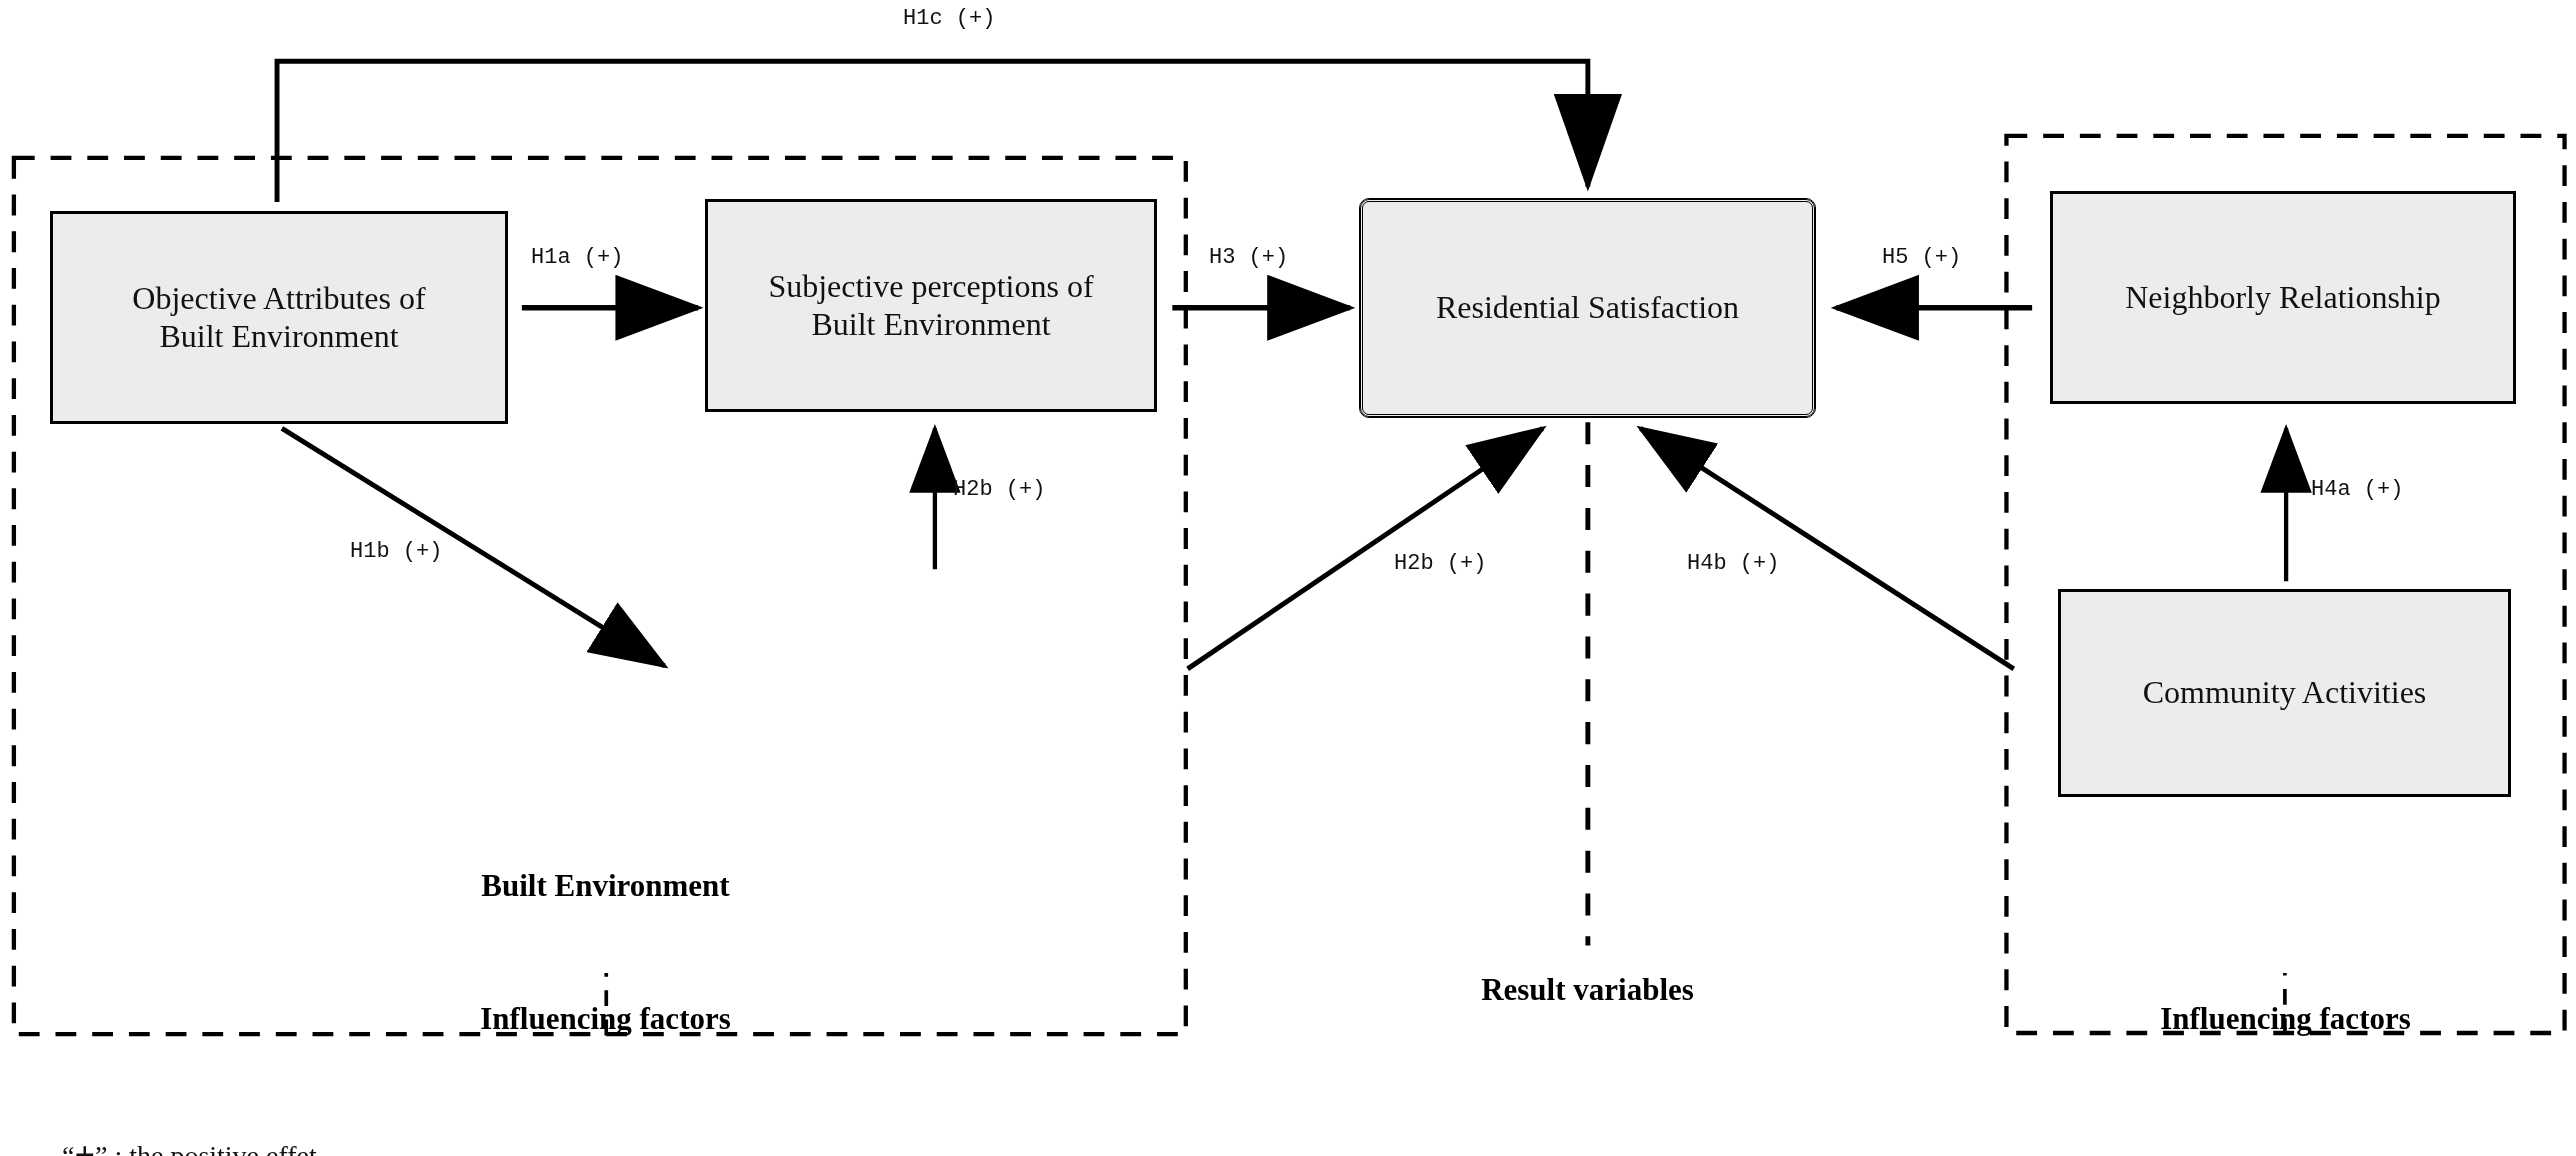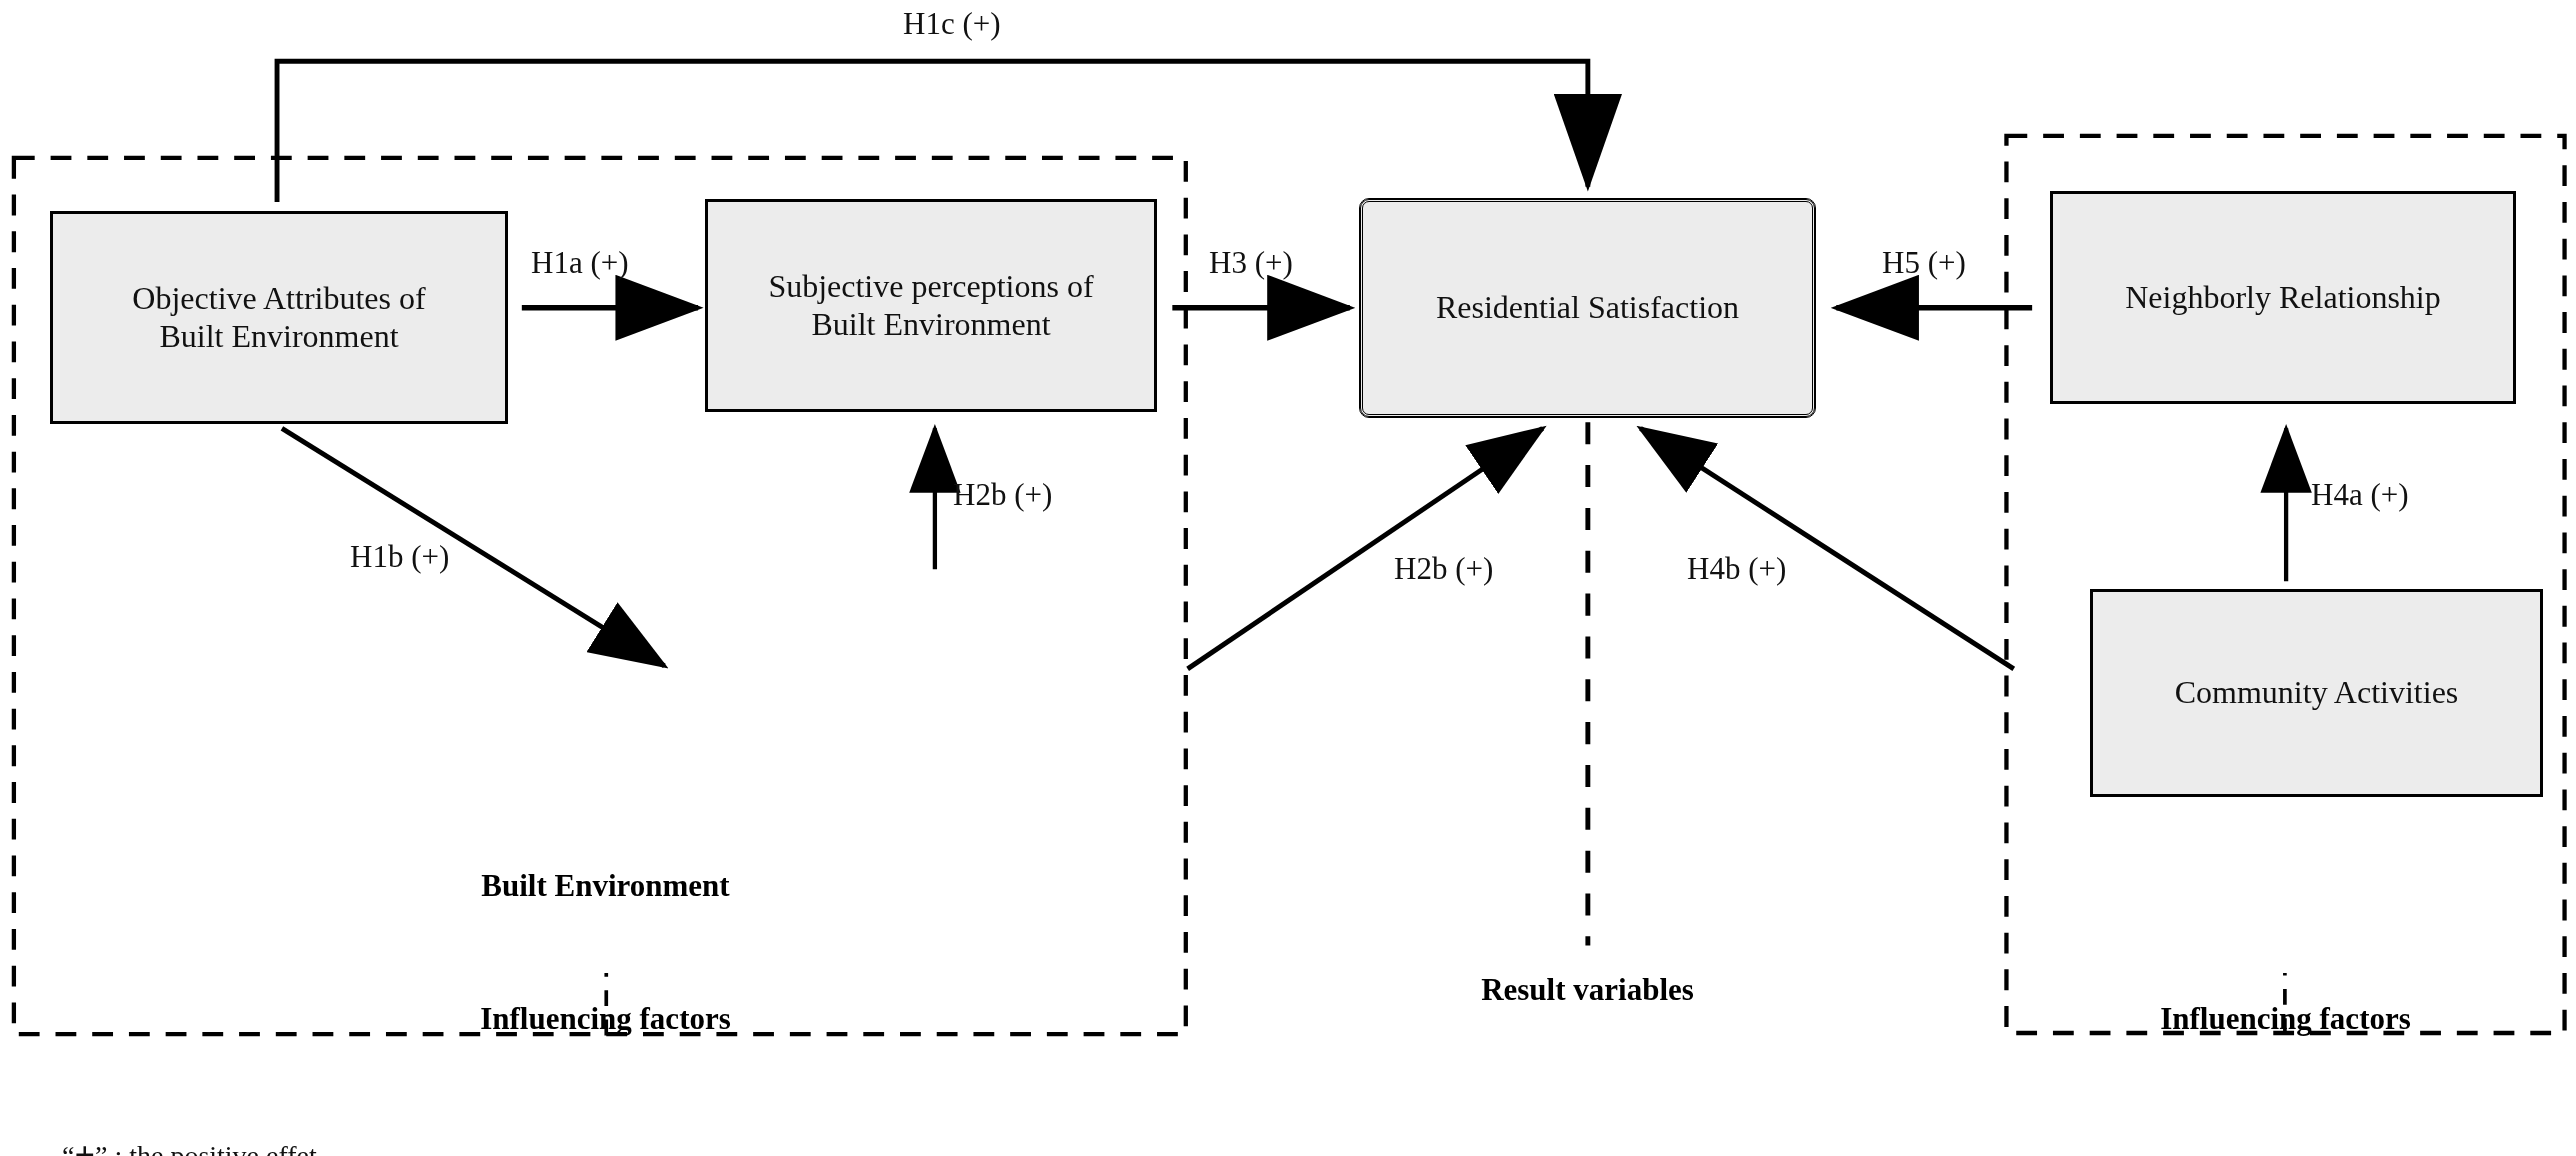--- a/index.html
+++ b/index.html
@@ -44,22 +44,22 @@
     font-family: "Liberation Serif", "DejaVu Serif", serif;
     font-size: 32px;
     line-height: 1.18;
     color: #111111;
     text-align: center;
     padding: 0 9.8px;
     white-space: pre-line;
   }
   .edge-label {
     position: absolute;
-    font-family: Liberation Serif, serif;
-    font-size: 31px;
+    font-family: Liberation Mono, monospace;
+    font-size: 22px;
     color: #111111;
     white-space: nowrap;
   }
   .group-caption {
     position: absolute;
     font-family: "Liberation Serif", "DejaVu Serif", serif;
     font-weight: bold;
     font-size: 31px;
     color: #000000;
     white-space: pre;
@@ -133,21 +133,21 @@
 
   <div class="node-box emphasis" style="left:1360px; top:199px; width:455px; height:218px;border-radius:9px;">
     <span class="node-label">Residential Satisfaction</span>
   </div>
 
   <div class="node-box" style="left:2050px; top:191px; width:466px; height:213px;">
     <span class="node-label">Neighborly Relationship</span>
   </div>
 
 
-  <div class="node-box" style="left:2058px; top:589px; width:453px; height:208px;margin-left:32px;">
+  <div class="node-box" style="left:2058px; top:589px; width:453px; height:208px;">
     <span class="node-label">Community Activities</span>
   </div>
 
   <div class="edge-label" style="left:903px; top:6.1px;">H1c (+)</div>
 
   <div class="edge-label" style="left:531px; top:245px;">H1a (+)</div>
 
   <div class="edge-label" style="left:350px; top:539px;">H1b (+)</div>
 
   <div class="edge-label" style="left:953px; top:477px;">H2b (+)</div>

